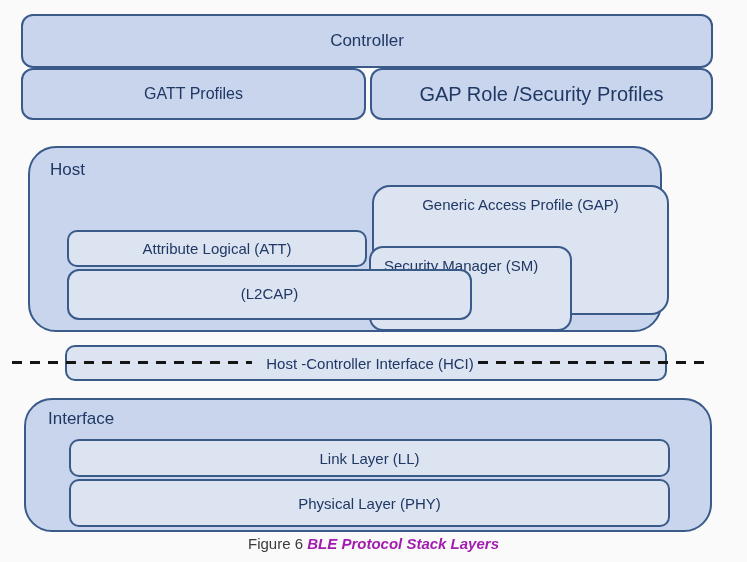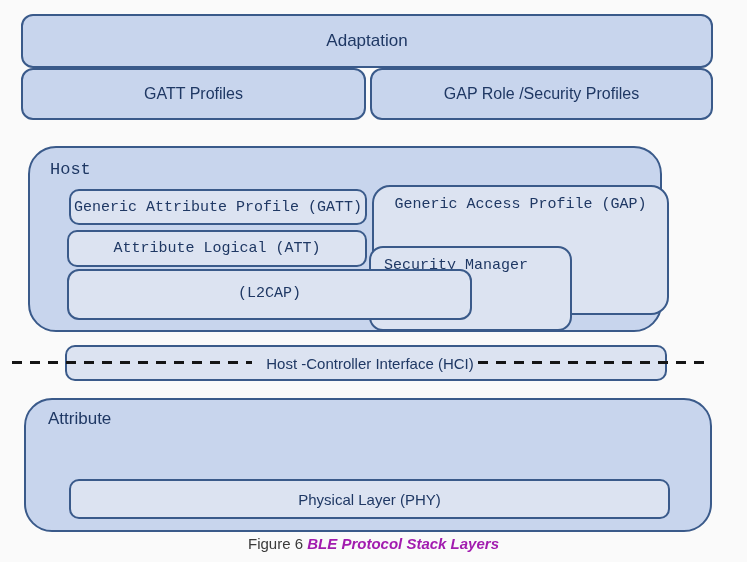--- a/index.html
+++ b/index.html
@@ -8,24 +8,24 @@
     font-family:"Liberation Sans",sans-serif;color:#1f3864;overflow:hidden;
   }
   .box{position:absolute;box-sizing:border-box;border:2px solid #3a5a8a;}
   .outer-fill{background:#c8d5ed;}
   .inner-fill{background:#dce3f1;}
   .center{display:flex;align-items:center;justify-content:center;text-align:center;}
 
   
   .app-box{left:21px;top:14px;width:692px;height:54px;border-radius:12px;font-size:17px;}
   .gattp-box{left:21px;top:68px;width:345px;height:52px;border-radius:12px;font-size:16px;text-align:center;}
-  .gapp-box{left:370px;top:68px;width:343px;height:52px;border-radius:12px;font-size:16px;}
+  .gapp-box{left:370px;top:68px;width:343px;height:52px;border-radius:12px;font-size:20px;}
 
   
-  .host-box{left:28px;top:146px;width:634px;height:186px;border-radius:28px;font-family:Liberation Mono, monospace;}
+  .host-box{left:28px;top:146px;width:634px;height:186px;border-radius:28px;}
   .host-label{position:absolute;left:20px;top:12px;font-size:17px;}
   .gatt-box{left:39px;top:41px;width:298px;height:36px;border-radius:10px;font-size:15px;}
   .gap-box{left:342px;top:37px;width:297px;height:130px;border-radius:18px;font-size:15px;
            display:flex;justify-content:center;align-items:flex-start;padding-top:9px;}
   .att-box{left:37px;top:82px;width:300px;height:37px;border-radius:10px;font-size:15px;}
   .sm-box{left:339px;top:98px;width:203px;height:85px;border-radius:14px;font-size:15px;
           padding:9px 0 0 13px;}
   .l2cap-box{left:37px;top:121px;width:405px;height:51px;border-radius:12px;font-size:15px;
              display:flex;flex-direction:column;align-items:center;justify-content:center;line-height:1.35;}
 
@@ -33,64 +33,64 @@
   .hci-box{left:65px;top:345px;width:602px;height:36px;border-radius:10px;font-size:15px;z-index:1;padding-left:8px;}
   .dash{position:absolute;top:361px;height:3px;z-index:5;
         background:repeating-linear-gradient(90deg,#151515 0 10px,transparent 10px 18px);}
   .dash-left{left:12px;width:240px;}
   .dash-right{left:478px;width:232px;}
 
   
   .controller-box{left:24px;top:398px;width:688px;height:134px;border-radius:28px;}
   .controller-label{position:absolute;left:22px;top:9px;font-size:17px;}
   .ll-box{left:43px;top:39px;width:601px;height:38px;border-radius:10px;font-size:15px;}
-  .phy-box{left:43px;top:79px;width:601px;height:40px;border-radius:10px;font-size:15px;}
+  .phy-box{left:43px;top:79px;width:601px;height:48px;border-radius:10px;font-size:15px;}
 
   
   .caption{position:absolute;left:0;top:535px;width:747px;text-align:center;font-size:15px;color:#3a3a3a;}
   .caption .title{font-weight:bold;font-style:italic;color:#a21caf;}
 </style>
 </head>
 <body>
 
 <div class="stage">
 
-  <div class="box outer-fill center app-box">Adaptation</div>
+  <div class="box outer-fill center app-box">Controller</div>
 
   <div class="box outer-fill center gattp-box">GATT Profiles</div>
 
   <div class="box outer-fill center gapp-box">GAP Role /Security  Profiles</div>
 
   <div class="box outer-fill host-box">
     <div class="host-label">Host</div>
 
     <div class="box inner-fill gap-box">
       <span>Generic Access Profile (GAP)</span>
     </div>
 
-    <div class="box inner-fill center gatt-box">Generic Attribute Profile (GATT)</div>
 
     <div class="box inner-fill sm-box">
       <span>Security Manager (SM)</span>
     </div>
 
     <div class="box inner-fill center att-box">Attribute Logical  (ATT)</div>
 
     <div class="box inner-fill l2cap-box">
       <span>(L2CAP)</span>
     </div>
   </div>
 
   <div class="box inner-fill center hci-box">Host -Controller Interface (HCI)</div>
   <div class="dash dash-left"></div>
   <div class="dash dash-right"></div>
 
   <div class="box outer-fill controller-box">
-    <div class="controller-label">Attribute</div>
+    <div class="controller-label">Interface</div>
 
+    <div class="box inner-fill center ll-box">Link Layer (LL)</div>
 
     <div class="box inner-fill center phy-box">Physical Layer (PHY)</div>
   </div>
 
   <div class="caption">
     <span>Figure 6 </span><span class="title">BLE Protocol Stack Layers</span>
   </div>
 
 </div>
 

